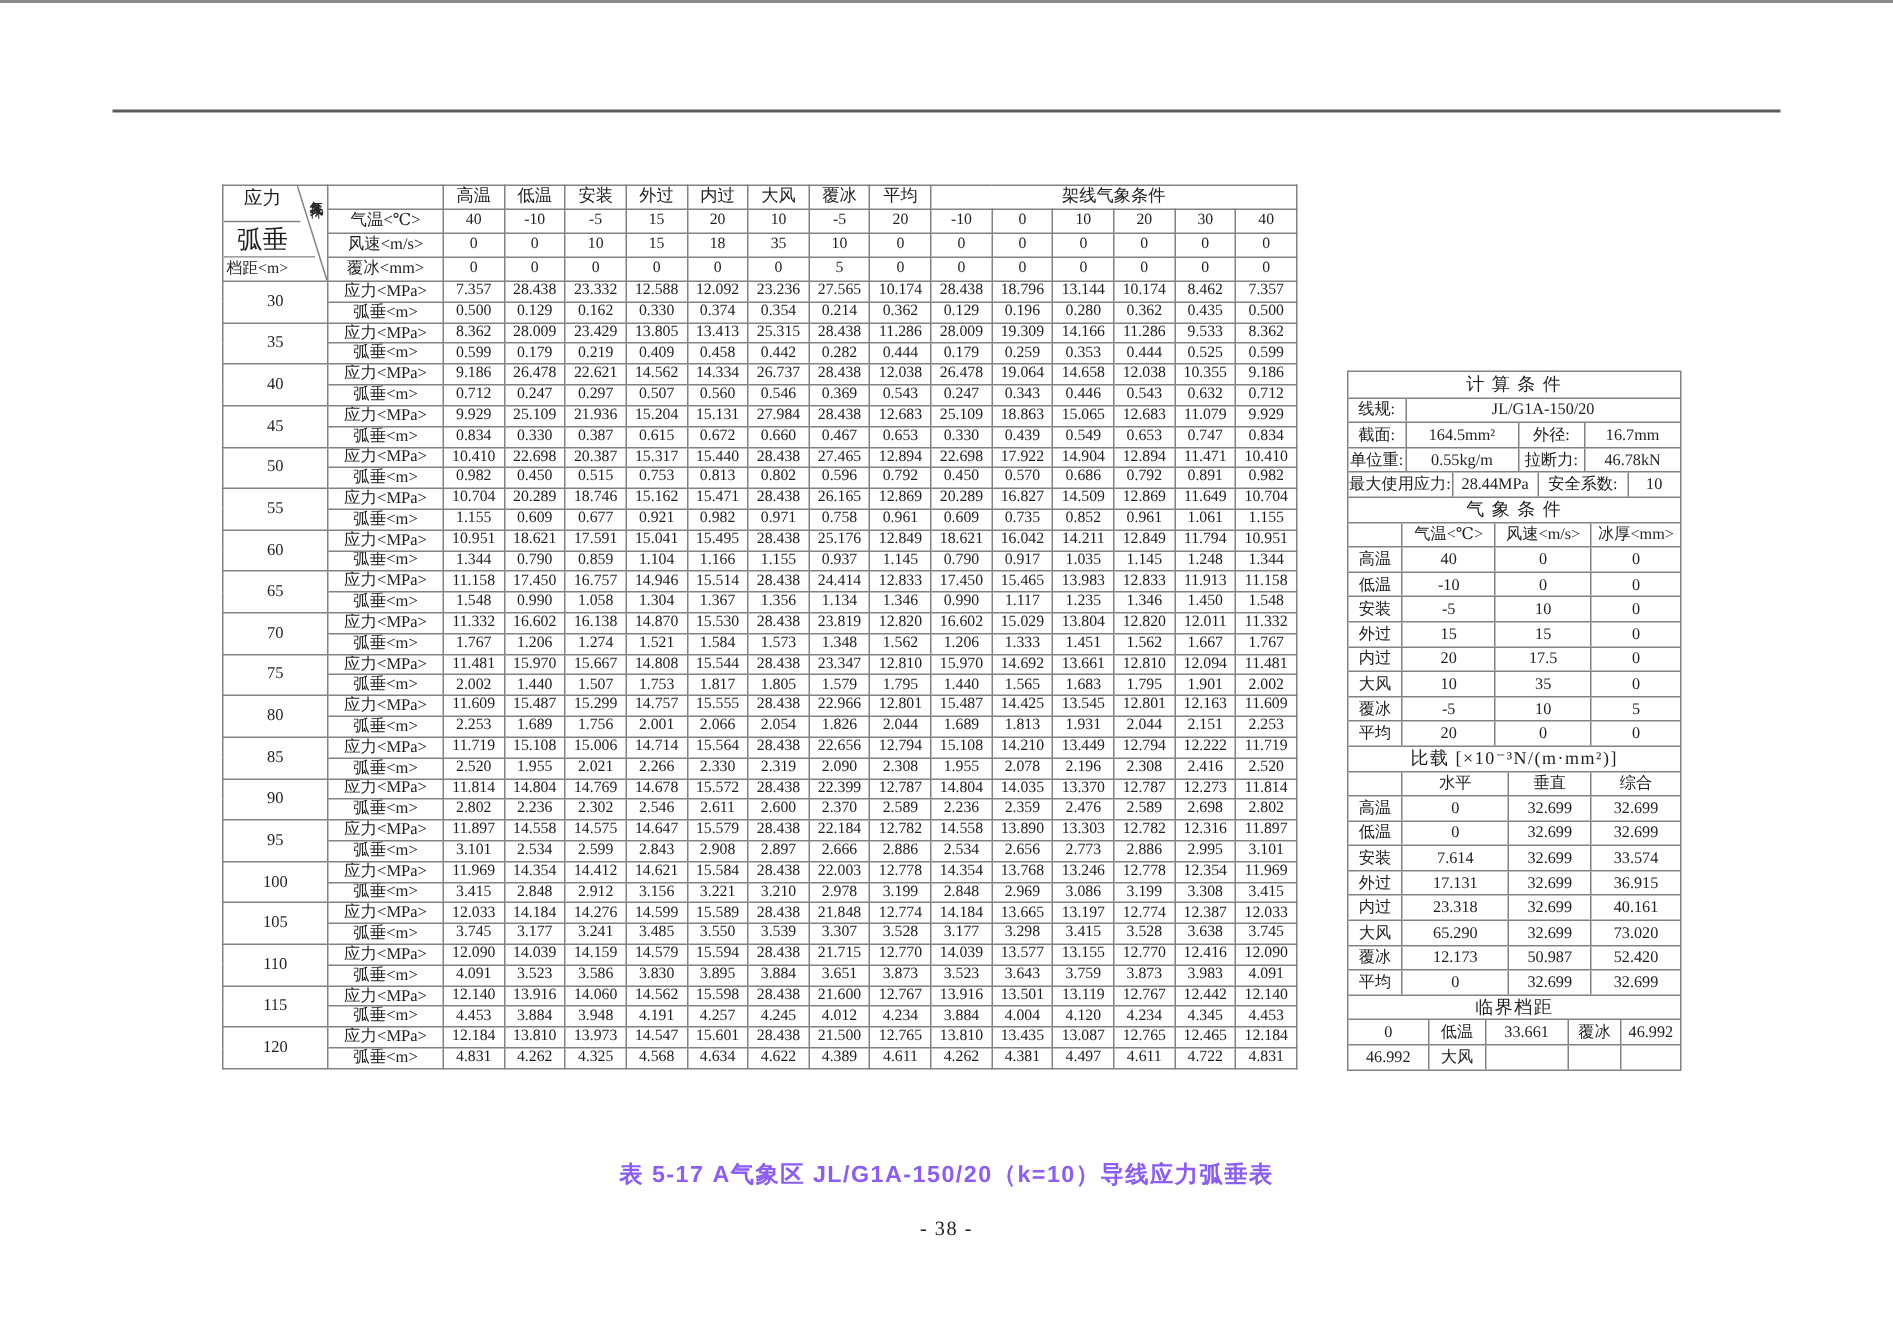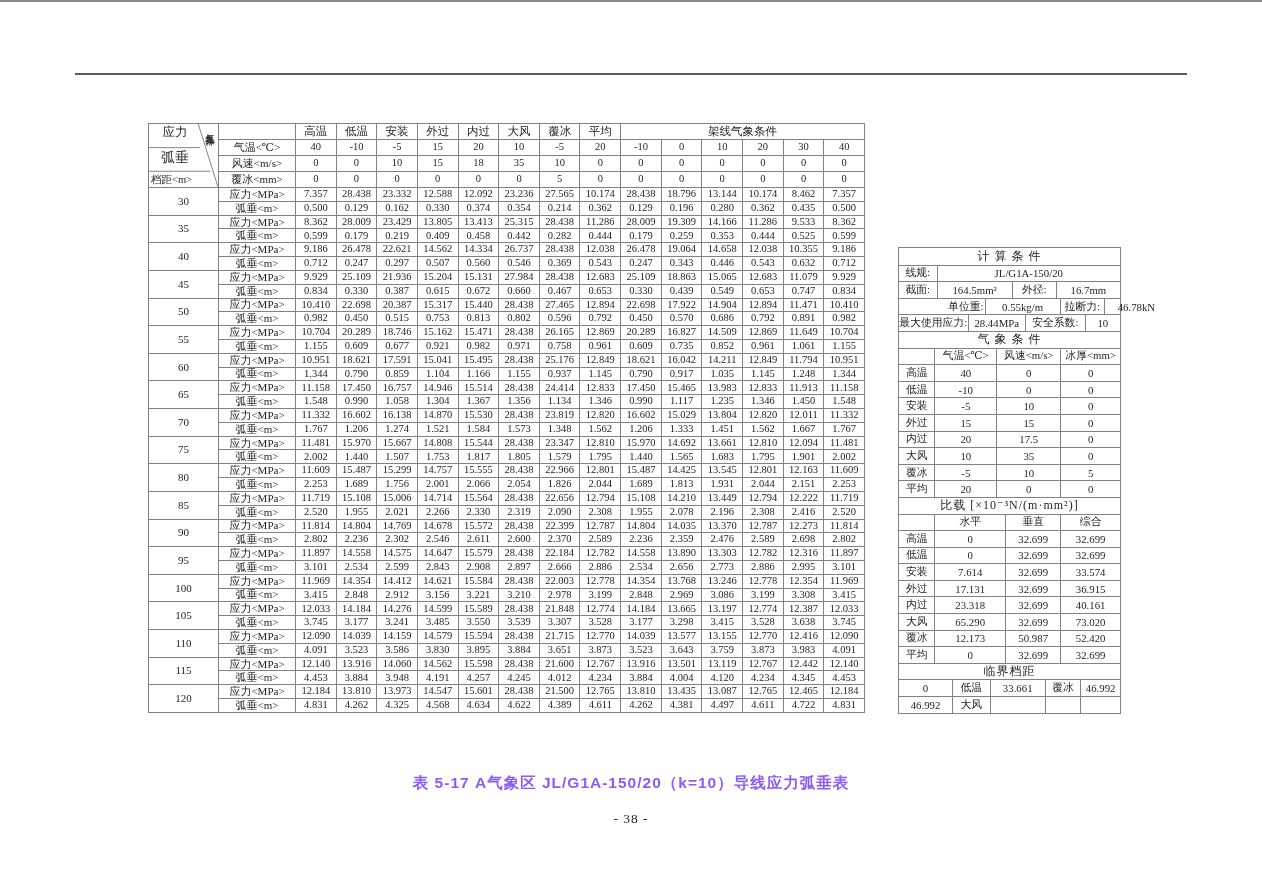--- a/index.html
+++ b/index.html
@@ -16,21 +16,21 @@
   .main-table td{border:1px solid #828282;text-align:center;vertical-align:middle;
                  font-size:10.5px;line-height:1;padding:0;white-space:nowrap;overflow:hidden;}
   .main-table thead tr{height:16px;}
   .main-table tbody tr{height:13.82px;}
   .main-table td.cjk{font-size:11.5px;}
   .main-table td.pl{font-size:11px;}
   .main-table td.span-label{font-size:11px;}
   td.corner{position:relative;padding:0;}
   td.corner > div{position:absolute;}
   .c-l1{top:2px;left:2px;width:48px;text-align:center;font-size:12.5px;}
-  .c-l2{top:27px;left:2px;width:48px;text-align:center;font-size:14px;}
+  .c-l2{top:27px;left:2px;width:48px;text-align:center;font-size:17px;}
   .c-bot{bottom:2px;left:2px;font-size:10.5px;}
   .c-diag{top:2px;right:4px;writing-mode:vertical-rl;font-size:9.5px;line-height:1;letter-spacing:1px;}
   .c-svg{position:absolute;left:0;top:0;width:100%;height:100%;}
 
   
   .calc-table{position:absolute;left:898px;top:247px;width:223px;box-sizing:border-box;
               border:1px solid #828282;font-size:10.8px;}
   .crow{display:flex;height:16.6px;box-sizing:border-box;}
   .crow + .crow{border-top:1px solid #828282;}
   .ccell{display:flex;align-items:center;justify-content:center;height:100%;
@@ -825,21 +825,21 @@
         <div class="ccell" style="flex: 0 0 17%;">线规:</div>
         <div class="ccell" style="flex: 0 0 83%;">JL/G1A-150/20</div>
       </div>
       <div class="crow">
         <div class="ccell" style="flex: 0 0 17%;">截面:</div>
         <div class="ccell" style="flex: 0 0 34%;">164.5mm²</div>
         <div class="ccell" style="flex: 0 0 20%;">外径:</div>
         <div class="ccell" style="flex: 0 0 29%;">16.7mm</div>
       </div>
       <div class="crow">
-        <div class="ccell" style="flex: 0 0 17%; margin-left: 48px;">单位重:</div>
+        <div class="ccell" style="flex: 0 0 17%;">单位重:</div>
         <div class="ccell" style="flex: 0 0 34%;">0.55kg/m</div>
         <div class="ccell" style="flex: 0 0 20%;">拉断力:</div>
         <div class="ccell" style="flex: 0 0 29%;">46.78kN</div>
       </div>
       <div class="crow">
         <div class="ccell" style="flex: 0 0 31%;">最大使用应力:</div>
         <div class="ccell" style="flex: 0 0 26%;">28.44MPa</div>
         <div class="ccell" style="flex: 0 0 27%;">安全系数:</div>
         <div class="ccell" style="flex: 0 0 16%;">10</div>
       </div>

